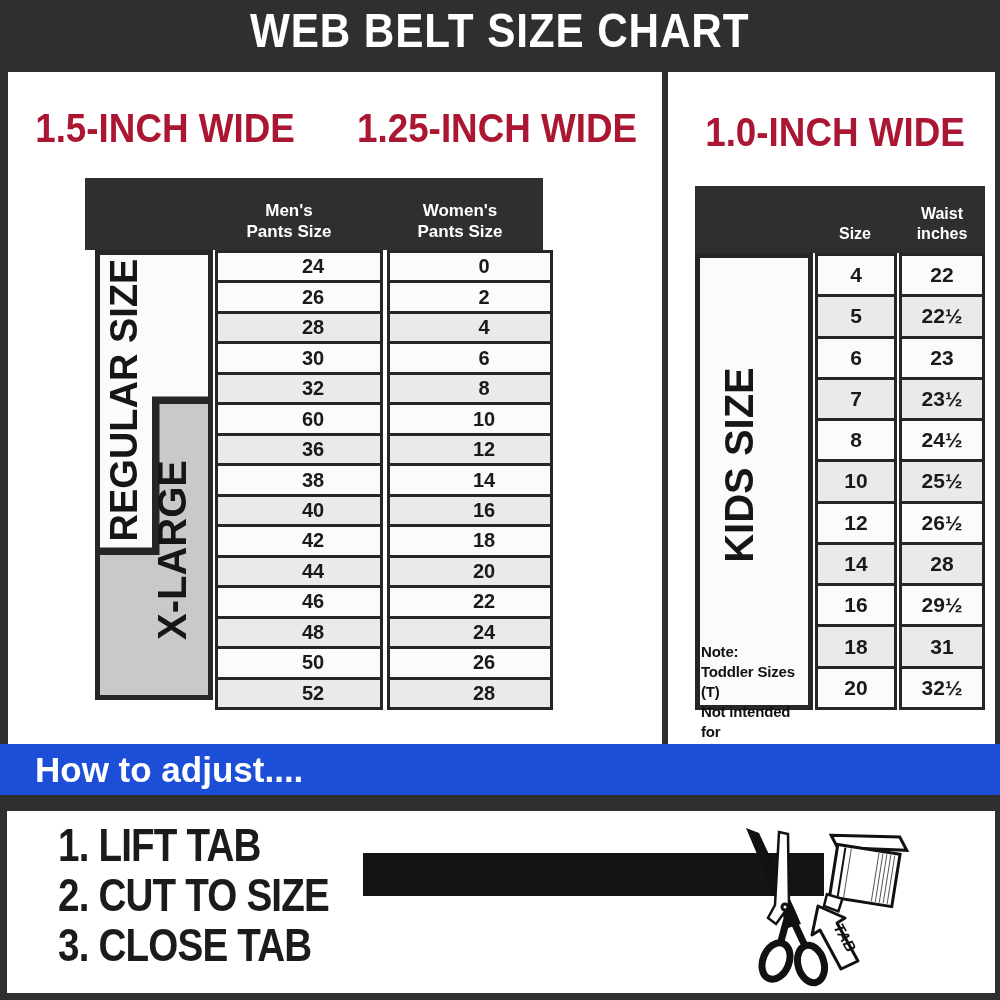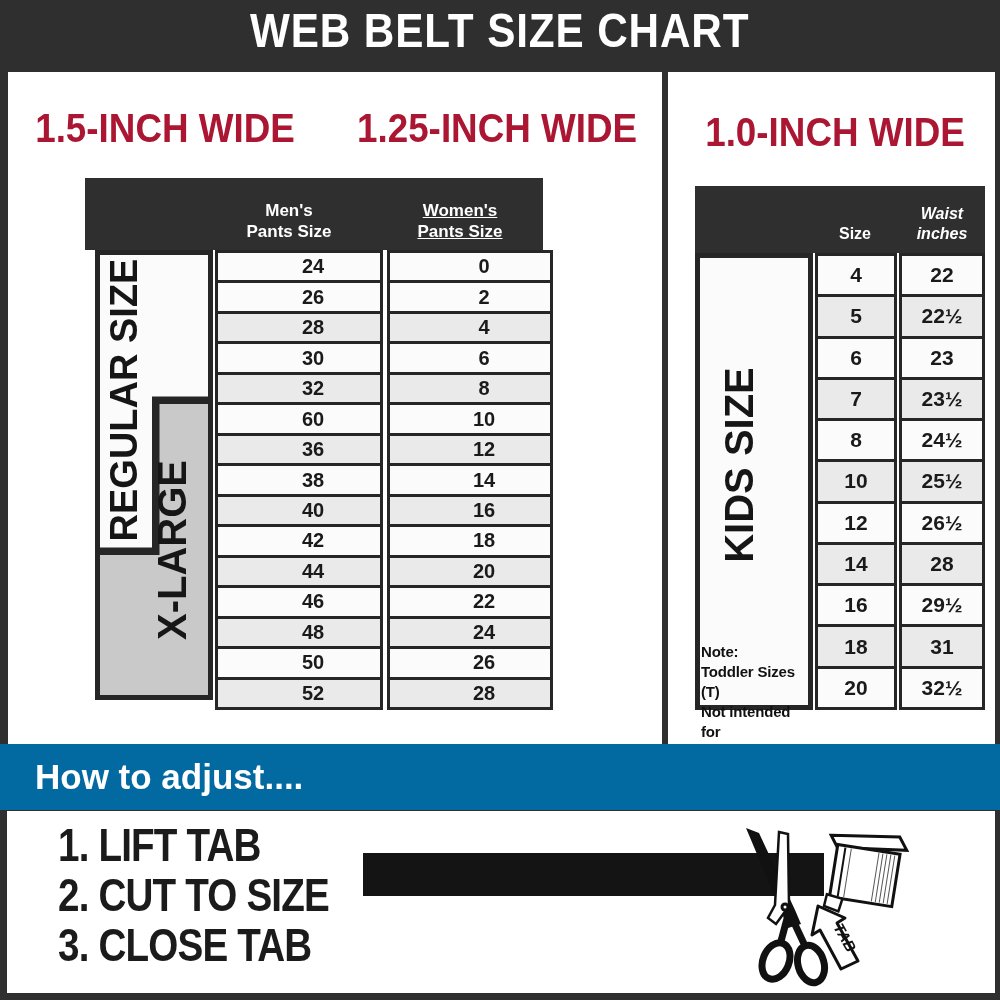--- a/index.html
+++ b/index.html
@@ -25,23 +25,23 @@
   #head-15{left:20px;top:106px;width:290px;}
   #head-125{left:345px;top:106px;width:300px;}
   #head-10{left:690px;top:110px;width:290px;}
 
   
   .thead{position:absolute;background:#2f2f2f;color:#fff;font-weight:bold;}
   #lt-head{left:85px;top:178px;width:458px;height:72px;}
   #rt-head{left:695px;top:186px;width:290px;height:67px;}
   .thead .hlab{position:absolute;bottom:8px;text-align:center;font-size:17px;line-height:21px;}
   #lt-head .h1{left:120px;width:168px;}
-  #lt-head .h2{left:292px;width:166px;text-decoration:underline;}
+  #lt-head .h2{left:292px;width:166px;}
   #rt-head .h1{left:118px;width:84px;bottom:9px;font-size:16px;line-height:20px;margin-top:24px;}
-  #rt-head .h2{left:204px;width:86px;bottom:9px;font-size:16px;line-height:20px;font-style:italic;}
+  #rt-head .h2{left:204px;width:86px;bottom:9px;font-size:16px;line-height:20px;}
 
   
   .col{position:absolute;display:flex;flex-direction:column;}
   #col-mens{left:215px;top:250px;width:168px;height:460px;}
   #col-womens{left:387px;top:250px;width:166px;height:460px;}
   #col-sizes{left:815px;top:253px;width:82px;height:457px;}
   #col-waists{left:899px;top:253px;width:86px;height:457px;}
   .cell{flex:1;display:flex;align-items:center;justify-content:center;
     border:3px solid #262626;margin-top:-3px;background:#fbfbfb;
     font-weight:bold;color:#1a1a1a;}
@@ -55,21 +55,21 @@
   #lt-strip{position:absolute;left:95px;top:250px;width:118px;height:460px;}
   #rt-strip{position:absolute;left:695px;top:253px;width:118px;height:457px;}
   svg text.rot{font-family:"Liberation Sans",sans-serif;font-weight:bold;fill:#161616;}
 
   
   #kids-note{position:absolute;left:701px;top:642px;width:110px;color:#111;
     font-size:15px;font-weight:bold;line-height:20px;letter-spacing:-.2px;}
   #kids-note span{display:block;}
 
   
-  #adjust-band{position:absolute;left:0;top:744px;width:1000px;height:66px;background:#0369a1;
+  #adjust-band{position:absolute;left:0;top:744px;width:1000px;height:51px;background:#1d4ed8;
     display:flex;align-items:center;}
   #adjust-band .t{color:#fff;font-size:35px;font-weight:bold;margin-left:35px;}
   #steps{position:absolute;left:42px;top:820px;width:520px;margin-left:16px;}
   #steps .step{font-size:46px;font-weight:900;color:#1b1b1b;line-height:50px;
     transform:scaleX(.84);transform-origin:left center;white-space:nowrap;letter-spacing:-1px;}
   #belt-art{position:absolute;left:0;top:811px;width:995px;height:182px;}
 </style>
 </head>
 <body>
 

